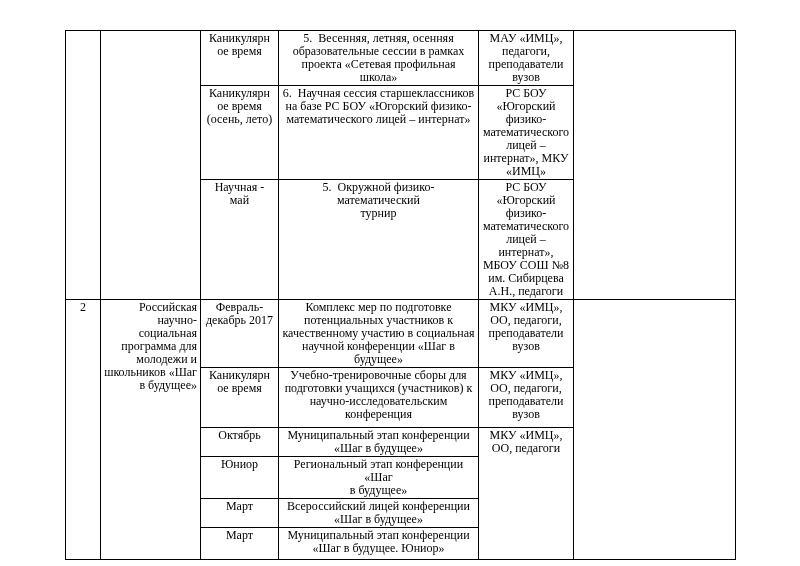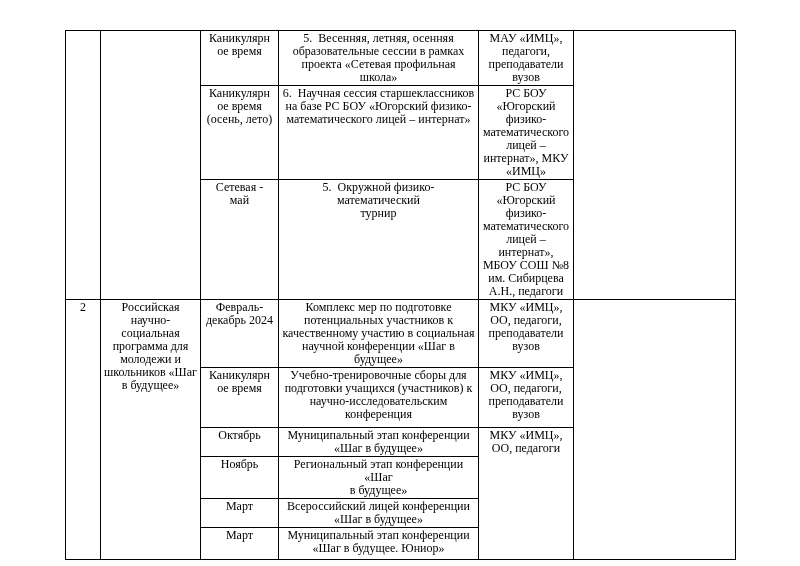--- a/index.html
+++ b/index.html
@@ -32,21 +32,21 @@
     border: 1px solid #000000;
     vertical-align: top;
     font-size: 12px;
     line-height: 13px;
     padding: 1px 3px;
     white-space: pre-wrap;
     overflow: hidden;
     overflow-wrap: break-word;
   }
   td.num    { text-align: center; }
-  td.prog   { text-align: center; }
+  td.prog   { text-align: right; }
   td.period { text-align: center; }
   td.act    { text-align: center; }
   td.resp   { text-align: center; border-radius: 6px; }
   td.result { }
   tr.row-0 { height: 55px; }
   tr.row-1 { height: 92px; }
   tr.row-2 { height: 118px; }
   tr.row-3 { height: 67px; }
   tr.row-4 { height: 60px; }
   tr.row-5 { height: 26px; }
@@ -91,21 +91,21 @@
 математического лицей – интернат»</td>
         <td class="resp">РС БОУ
 «Югорский
 физико-
 математического
 лицей –
 интернат», МКУ
 «ИМЦ»</td>
       </tr>
       <tr class="row-2">
-        <td class="period">Сетевая -
+        <td class="period">Научная -
 май</td>
         <td class="act">5.  Окружной физико-математический
 турнир</td>
         <td class="resp">РС БОУ
 «Югорский
 физико-
 математического
 лицей –
 интернат»,
 МБОУ СОШ №8
@@ -115,21 +115,21 @@
       <tr class="row-3">
         <td class="num" rowspan="6">2</td>
         <td class="prog" rowspan="6">Российская
 научно-
 социальная
 программа для
 молодежи и
 школьников «Шаг
 в будущее»</td>
         <td class="period">Февраль-
-декабрь 2024</td>
+декабрь 2017</td>
         <td class="act">Комплекс мер по подготовке
 потенциальных участников к
 качественному участию в социальная
 научной конференции «Шаг в
 будущее»</td>
         <td class="resp">МКУ «ИМЦ»,
 ОО, педагоги,
 преподаватели
 вузов</td>
         <td class="result" rowspan="6"></td>
@@ -147,21 +147,21 @@
 вузов</td>
       </tr>
       <tr class="row-5">
         <td class="period">Октябрь</td>
         <td class="act">Муниципальный этап конференции
 «Шаг в будущее»</td>
         <td class="resp" rowspan="4">МКУ «ИМЦ»,
 ОО, педагоги</td>
       </tr>
       <tr class="row-6">
-        <td class="period">Ноябрь</td>
+        <td class="period">Юниор</td>
         <td class="act">Региональный этап конференции «Шаг
 в будущее»</td>
       </tr>
       <tr class="row-7">
         <td class="period">Март</td>
         <td class="act">Всероссийский лицей конференции
 «Шаг в будущее»</td>
       </tr>
       <tr class="row-8">
         <td class="period">Март</td>

